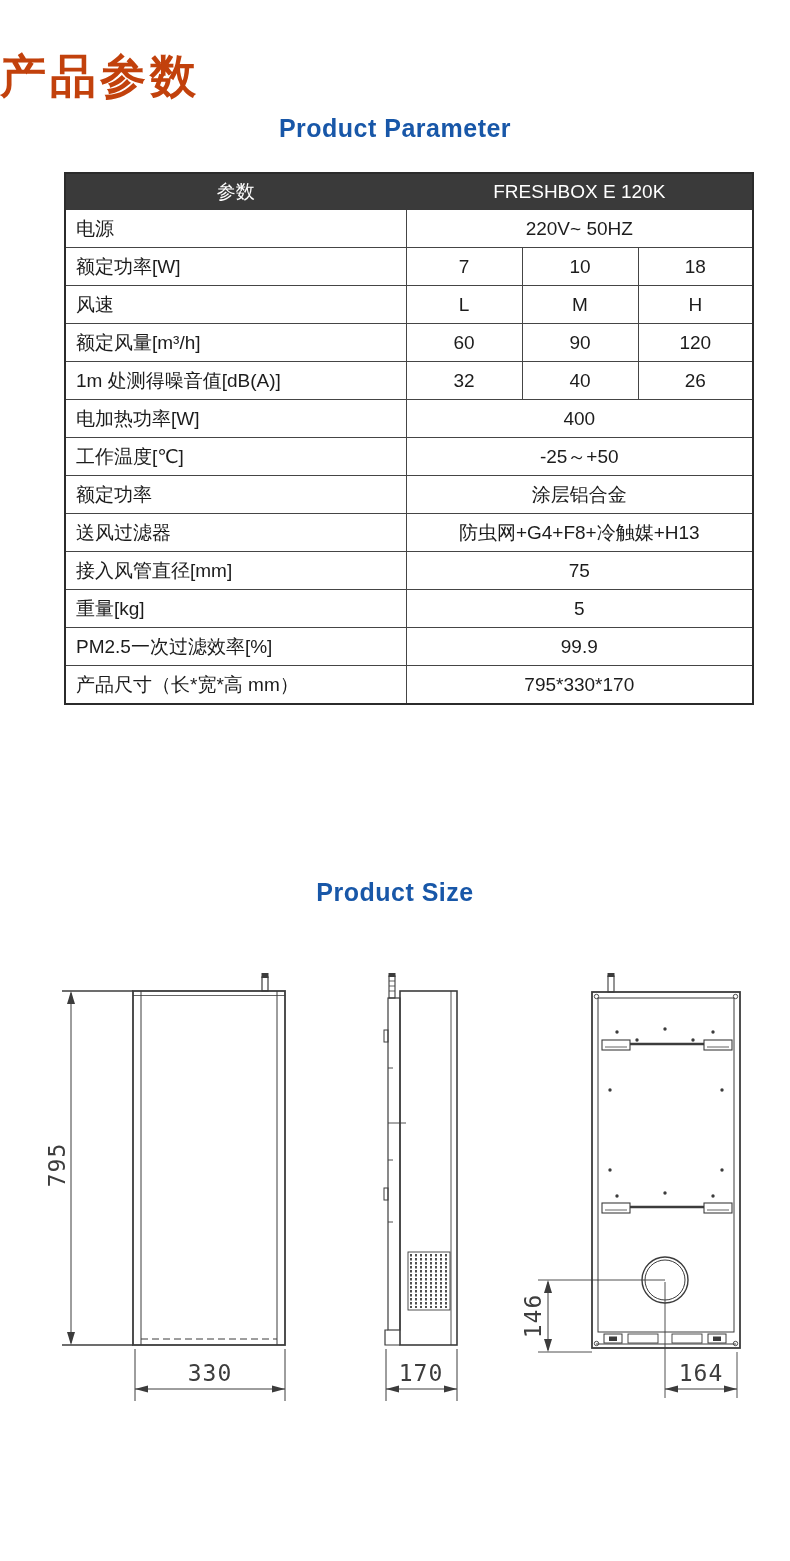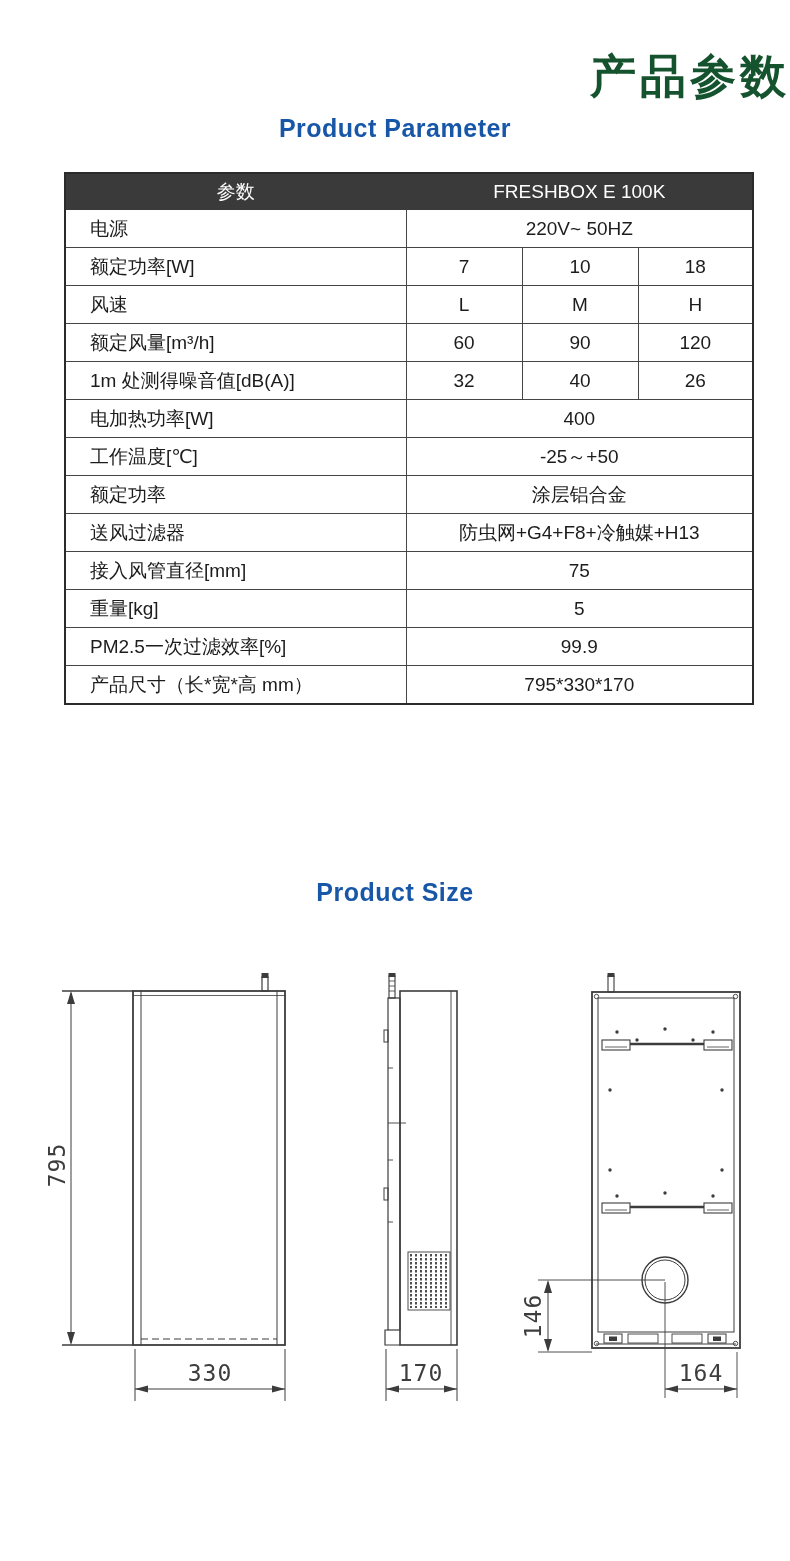--- a/index.html
+++ b/index.html
@@ -1,34 +1,34 @@
 <!DOCTYPE html>
 <html><head>
 <meta charset="utf-8">
 <style>
   html,body{margin:0;padding:0;background:#fff;}
   .page{position:relative;width:790px;height:1561px;background:#fff;overflow:hidden;
         font-family:"Liberation Sans","DejaVu Sans",sans-serif;}
-  .sec-title{position:absolute;left:0;width:100%;text-align:right;
-             font-size:46px;font-weight:600;color:#14532d;letter-spacing:4px;}
+  .sec-title{position:absolute;left:0;width:100%;text-align:left;
+             font-size:46px;font-weight:600;color:#c2410c;letter-spacing:4px;}
   .sec-sub{position:absolute;left:0;width:100%;text-align:center;
            font-size:25px;font-weight:bold;color:#1857a8;letter-spacing:0.5px;}
   #param-title{top:46px;}
   #param-sub{top:114px;}
   #size-title{top:810px;}
   #size-sub{top:878px;}
 
   table.spec{position:absolute;left:64px;top:172px;width:688px;
              border-collapse:collapse;table-layout:fixed;
              font-size:19px;color:#1c1c1c;border:2px solid #2b2b2b;}
   table.spec th{background:#3a3a3a;color:#ffffff;font-weight:500;
                 height:33px;font-size:19px;border:1px solid #3a3a3a;}
   table.spec th.model{border-left:1px solid #8a8a8a;}
   table.spec td{border:1px solid #454545;height:37px;padding:0;background:#fff;}
-  table.spec td.lbl{text-align:left;padding-left:24px;}
+  table.spec td.lbl{text-align:left;padding-left:10px;}
   table.spec td.val{text-align:center;}
 
   .drawings{position:absolute;top:960px;left:0;width:790px;height:460px;}
   .drawings svg{position:absolute;top:0;}
   #front-view{left:40px;}
   #side-view{left:340px;}
   #back-view{left:520px;}
   .dim{font-family:"DejaVu Sans Mono","Liberation Mono",monospace;
        font-size:23px;fill:#3d3d3d;letter-spacing:1px;}
 </style>
@@ -43,21 +43,21 @@
   <table class="spec">
     <colgroup>
         <col style="width:341px">
         <col style="width:116px">
         <col style="width:116px">
         <col style="width:115px">
       </colgroup>
     <tbody>
         <tr>
       <th>参数</th>
-      <th class="model" colspan="3">FRESHBOX E 100K</th>
+      <th class="model" colspan="3">FRESHBOX E 120K</th>
     </tr>
     <tr>
       <td class="lbl">电源</td>
       <td class="val" colspan="3">220V~ 50HZ</td>
     </tr>
     <tr>
       <td class="lbl">额定功率[W]</td>
       <td class="val">7</td>
       <td class="val">10</td>
       <td class="val">18</td>

